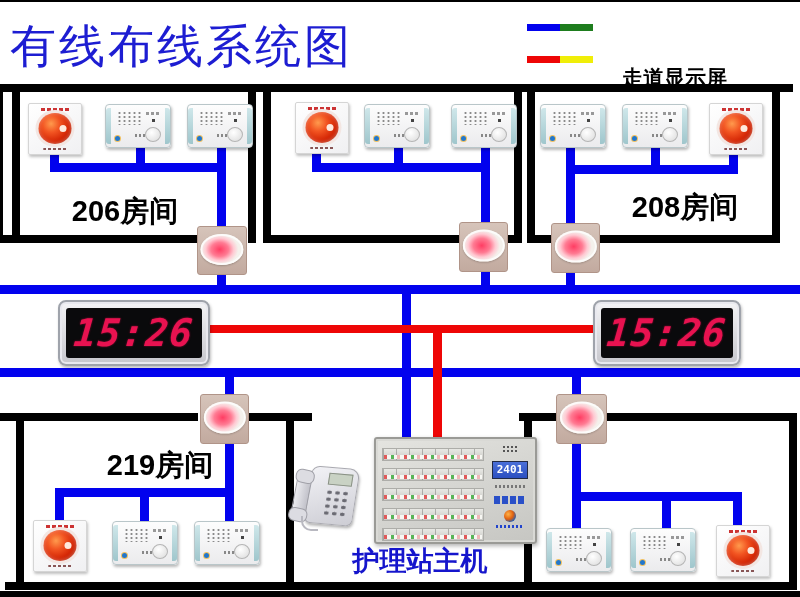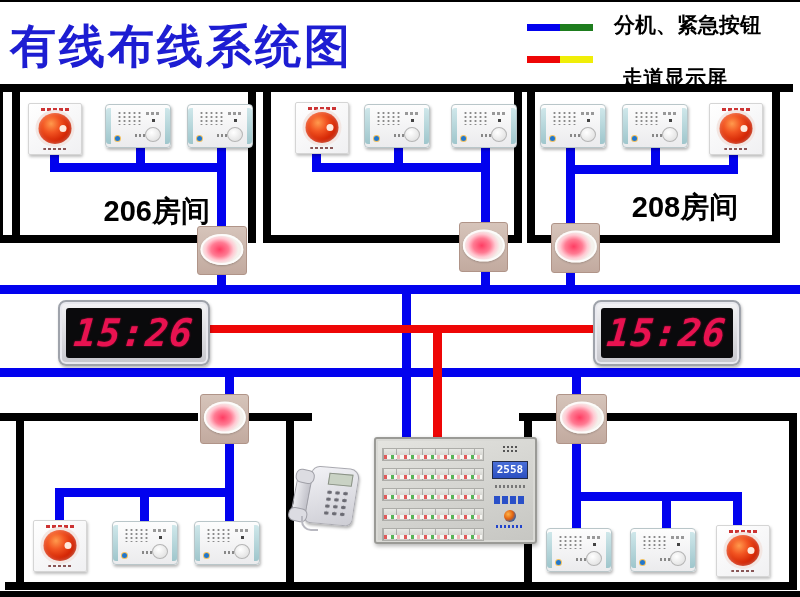--- a/index.html
+++ b/index.html
@@ -2,21 +2,21 @@
 <html><head>
 <meta charset="utf-8">
 <style>
   html,body{margin:0;padding:0;}
   body{font-family:"Liberation Sans","DejaVu Sans",sans-serif;background:#888;}
   #stage{position:relative;width:800px;height:597px;background:#fff;overflow:hidden;}
   .wall{position:absolute;background:#000;}
   .wire{position:absolute;}
   .wblue{background:#0202ee;}
   .wred{background:#ee0606;}
-  .title{position:absolute;left:10px;top:16px;font-size:46px;font-weight:bold;color:#1d1dd2;letter-spacing:3px;white-space:nowrap;}
+  .title{position:absolute;left:10px;top:16px;font-size:46px;font-weight:normal;color:#1d1dd2;letter-spacing:3px;white-space:nowrap;}
   .legend-line{position:absolute;width:66px;height:7px;display:flex;}
   .legend-line span{flex:1;height:100%;}
   .lg-blue{background:#0202ee;} .lg-green{background:#1e7d1e;}
   .lg-red{background:#ee0606;} .lg-yellow{background:#f0ee08;}
   .legend-label{position:absolute;font-size:21px;font-weight:bold;color:#000;white-space:nowrap;}
   .room-label{position:absolute;font-size:29px;font-weight:bold;color:#000;text-align:center;white-space:nowrap;}
 
   
   .emerg{position:absolute;width:52px;height:50px;background:linear-gradient(145deg,#ffffff,#f0f0f2);border:1px solid #d5d5d5;border-radius:2px;box-shadow:1px 2px 3px rgba(0,0,0,.25);}
   .emerg .etext{position:absolute;top:4px;left:50%;transform:translateX(-50%);width:55%;height:3px;background:repeating-linear-gradient(90deg,#cc3333 0 4px,transparent 4px 6px);}
@@ -74,21 +74,20 @@
 </head>
 <body>
 
 <div id="stage">
 
   <div class="title">有线布线系统图</div>
   <div class="legend-line" style="left:527px;top:24px;">
       <span class="lg-blue"></span>
       <span class="lg-green"></span>
     </div>
-  <div class="legend-label" style="left:614px;top:11px;">分机、紧急按钮</div>
   <div class="legend-line" style="left:527px;top:56px;">
       <span class="lg-red"></span>
       <span class="lg-yellow"></span>
     </div>
   <div class="legend-label" style="left:622px;top:44px;margin-top:20px;">走道显示屏</div>
 
   <div class="wall" style="left:0;top:0;width:800px;height:2px;"></div>
   <div class="wall" style="left:0;top:84px;width:793px;height:8px;"></div>
   <div class="wall" style="left:0;top:84px;width:3px;height:159px;"></div>
   <div class="wall" style="left:12px;top:84px;width:8px;height:159px;"></div>
@@ -133,22 +132,23 @@
   <div class="wire wblue" style="left:55px;top:493px;width:9px;height:30px;"></div>
   <div class="wire wblue" style="left:140px;top:493px;width:9px;height:31px;"></div>
   <div class="wire wblue" style="left:572px;top:368px;width:9px;height:163px;"></div>
   <div class="wire wblue" style="left:572px;top:492px;width:170px;height:9px;"></div>
   <div class="wire wblue" style="left:662px;top:497px;width:9px;height:34px;"></div>
   <div class="wire wblue" style="left:733px;top:497px;width:9px;height:31px;"></div>
 
   <div class="wire wred" style="left:200px;top:325px;width:395px;height:8px;"></div>
   <div class="wire wred" style="left:433px;top:330px;width:9px;height:108px;"></div>
 
-  <div class="room-label" style="left:40px;top:192px;width:170px;text-align:right;">206房间</div>
+  <div class="room-label" style="left:40px;top:192px;width:170px;">206房间</div>
   <div class="room-label" style="left:605px;top:188px;width:160px;">208房间</div>
+  <div class="room-label" style="left:80px;top:446px;width:160px;">219房间</div>
 
   <div class="emerg" style="left:28px;top:103px;">
       <div class="etext"></div>
       <div class="dome"></div>
       <div class="btext"></div>
     </div>
   <div class="emerg" style="left:295px;top:102px;">
       <div class="etext"></div>
       <div class="dome"></div>
       <div class="btext"></div>
@@ -289,21 +289,22 @@
   <div class="console">
     <div class="rows">
       <div class="row"></div>
       <div class="row"></div>
       <div class="row"></div>
       <div class="row"></div>
       <div class="row"></div>
     </div>
     <div class="side">
       <div class="spk"></div>
-      <div class="lcd">2558</div>
+      <div class="lcd">2401</div>
       <div class="tinytext"></div>
       <div class="btns"></div>
       <div class="clogo"></div>
       <div class="bluetext"></div>
     </div>
   </div>
+  <div class="nurse-label">护理站主机</div>
 
 </div>
 
 </body></html>

